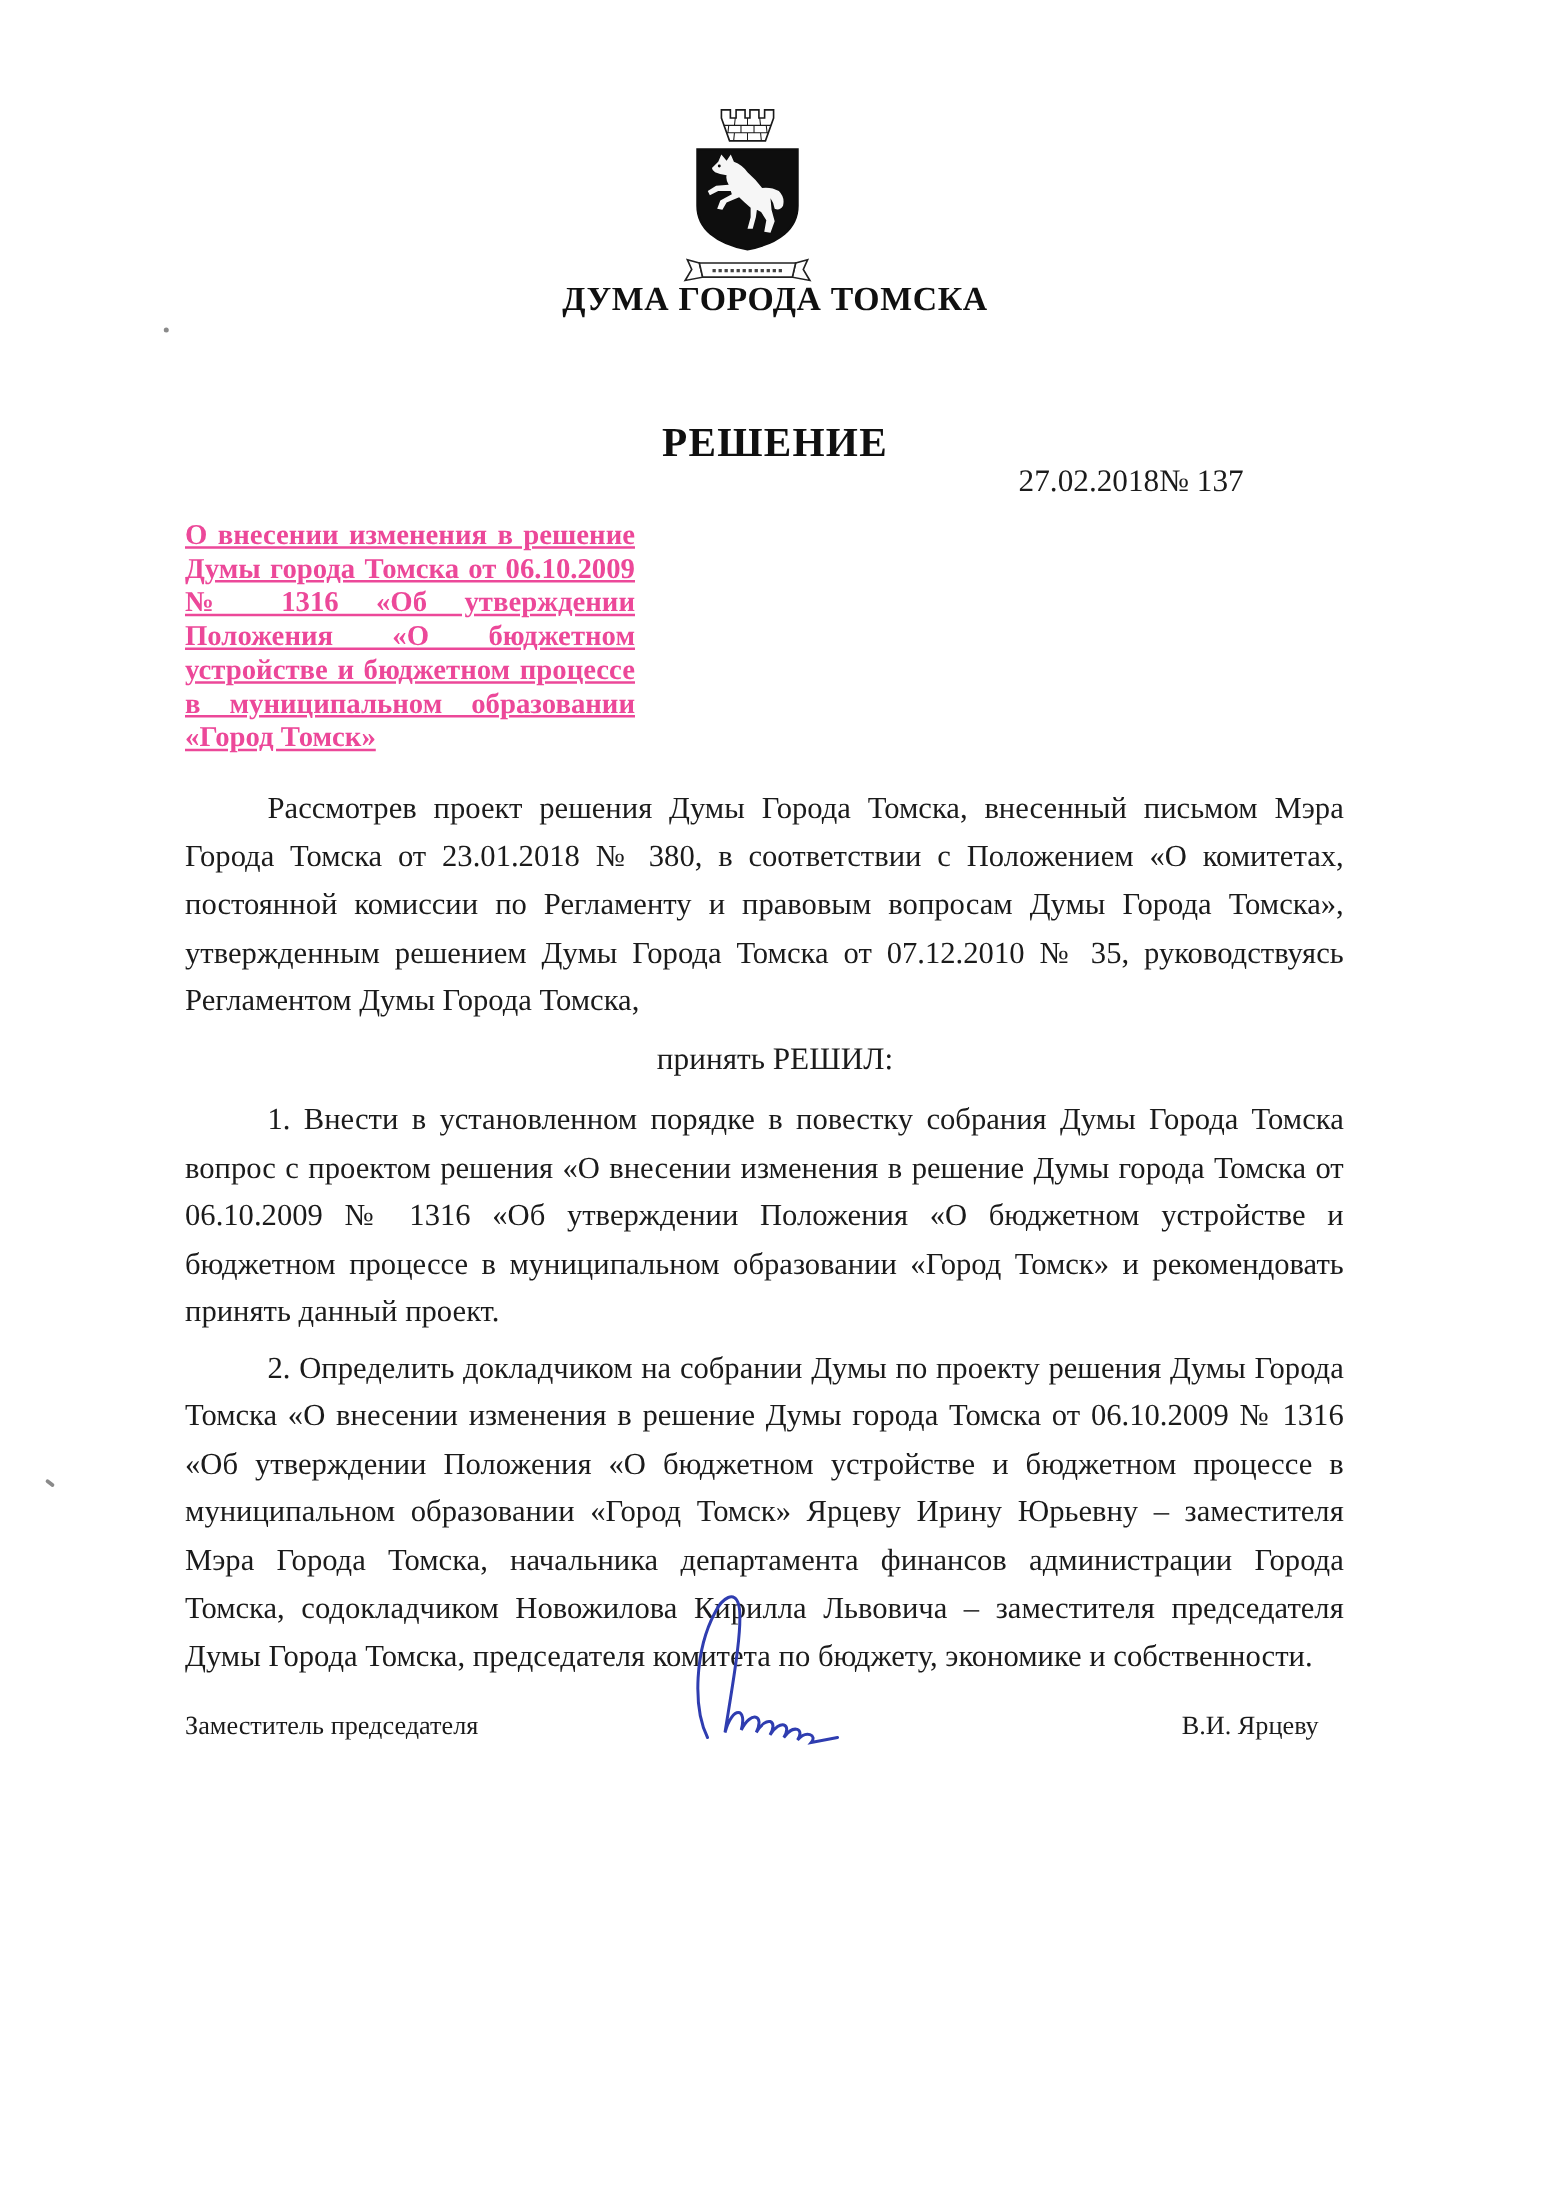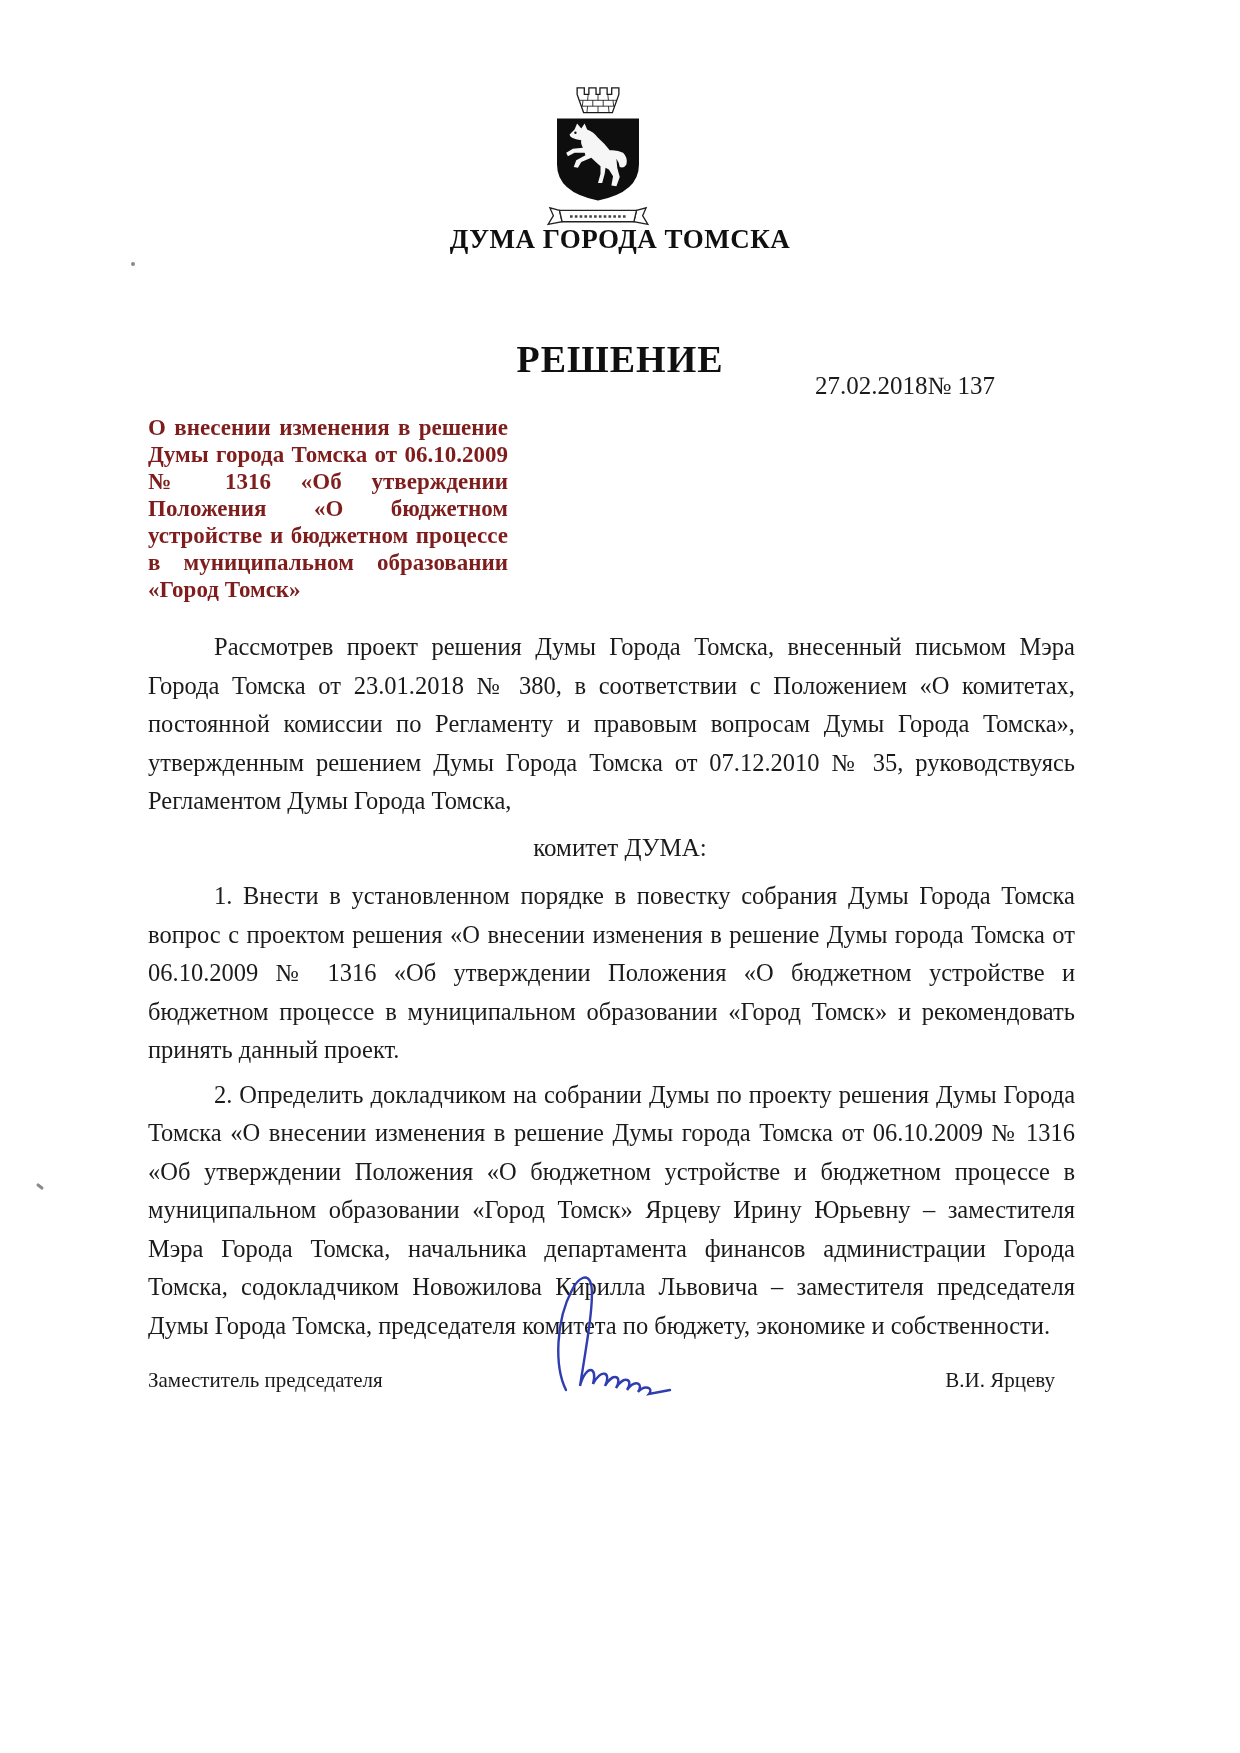--- a/index.html
+++ b/index.html
@@ -36,42 +36,43 @@
     position: absolute;
     left: 0;
     right: 40px;
     text-align: center;
     font-weight: bold;
     color: #101010;
     white-space: nowrap;
   }
   .org-title       { top: 224px; font-size: 27px;   letter-spacing: 0.5px; }
   .committee-title { top: 281px; font-size: 28.5px; }
-  .doc-type        { top: 337px; font-size: 38px; letter-spacing: 1px; }
+  .doc-type        { top: 337px; font-size: 33px; letter-spacing: 1px; }
   
   .meta-row {
     position: absolute;
     top: 372px;
     left: 148px;
     right: 285px;
     display: flex;
     justify-content: flex-end;
     font-size: 25px;
   }
   
   .subject {
     position: absolute;
     top: 414px;
     left: 148px;
     width: 360px;
     font-size: 23px;
     line-height: 27px;
     font-weight: bold;
     text-align: justify;
-    color: #7f1d1d;
+    color: #ec4899;
+    text-decoration: underline;
   }
   
   .content {
     position: absolute;
     top: 628px;
     left: 148px;
     right: 188px;
   }
   .content p {
     margin: 0 17px 6px 0;
@@ -145,21 +146,21 @@
 
   <div class="meta-row">
     <span>27.02.2018</span>
     <span>№ 137</span>
   </div>
 
   <div class="subject">О внесении изменения в решение Думы города Томска от 06.10.2009 № 1316 «Об утверждении Положения «О бюджетном устройстве и бюджетном процессе в муниципальном образовании «Город Томск»</div>
 
   <div class="content">
     <p>Рассмотрев проект решения Думы Города Томска, внесенный письмом Мэра Города Томска от 23.01.2018 № 380, в соответствии с Положением «О комитетах, постоянной комиссии по Регламенту и правовым вопросам Думы Города Томска», утвержденным решением Думы Города Томска от 07.12.2010 № 35, руководствуясь Регламентом Думы Города Томска,</p>
-    <div class="resolved">комитет ДУМА:</div>
+    <div class="resolved">принять РЕШИЛ:</div>
     <p>1. Внести в установленном порядке в повестку собрания Думы Города Томска вопрос с проектом решения «О внесении изменения в решение Думы города Томска от 06.10.2009 № 1316 «Об утверждении Положения «О бюджетном устройстве и бюджетном процессе в муниципальном образовании «Город Томск» и рекомендовать принять данный проект.</p>
     <p>2. Определить докладчиком на собрании Думы по проекту решения Думы Города Томска «О внесении изменения в решение Думы города Томска от 06.10.2009 № 1316 «Об утверждении Положения «О бюджетном устройстве и бюджетном процессе в муниципальном образовании «Город Томск» Ярцеву Ирину Юрьевну – заместителя Мэра Города Томска, начальника департамента финансов администрации Города Томска, содокладчиком Новожилова Кирилла Львовича – заместителя председателя Думы Города Томска, председателя комитета по бюджету, экономике и собственности.</p>
   </div>
 
   <svg class="signature-stroke" width="170" height="150" viewBox="0 0 170 150" aria-hidden="true">
     <path d="M38,128 C26,104 28,58 44,28 C50,16 60,10 63,22 C67,38 57,92 52,124
              C58,102 70,104 65,122 C73,106 84,110 77,124 C85,110 95,114 88,126
              C96,113 106,117 99,128 C107,117 116,121 110,130 C117,122 126,126 121,132
              L142,128" fill="none" stroke="#2f3db0" stroke-width="2.4" stroke-linecap="round"></path>
   </svg>

